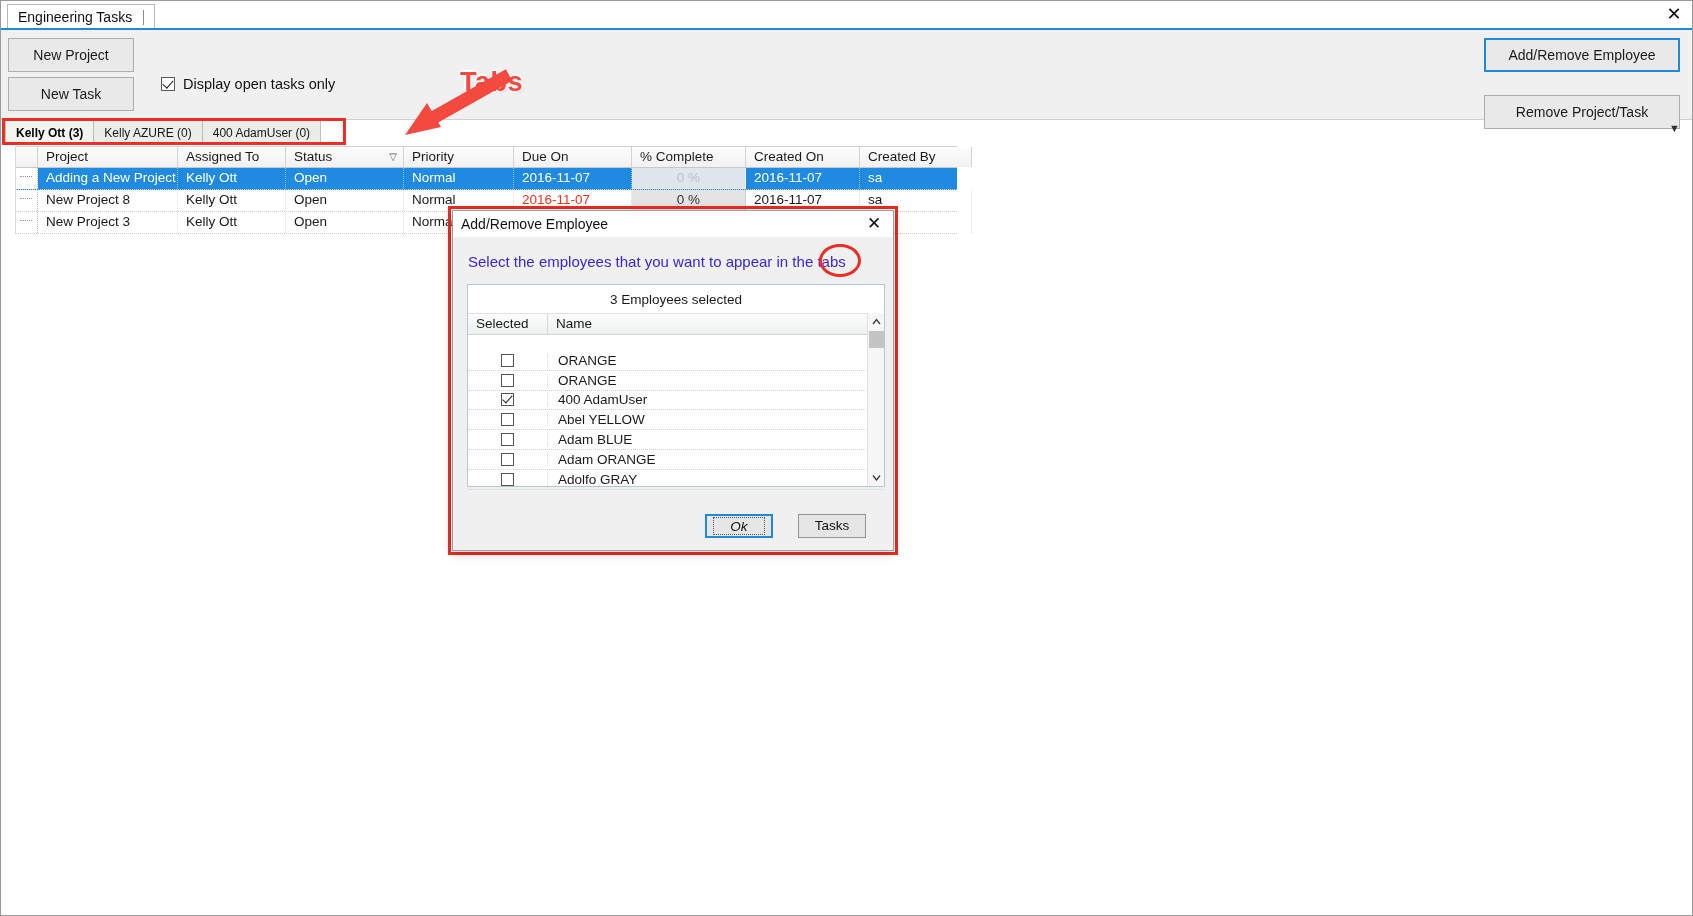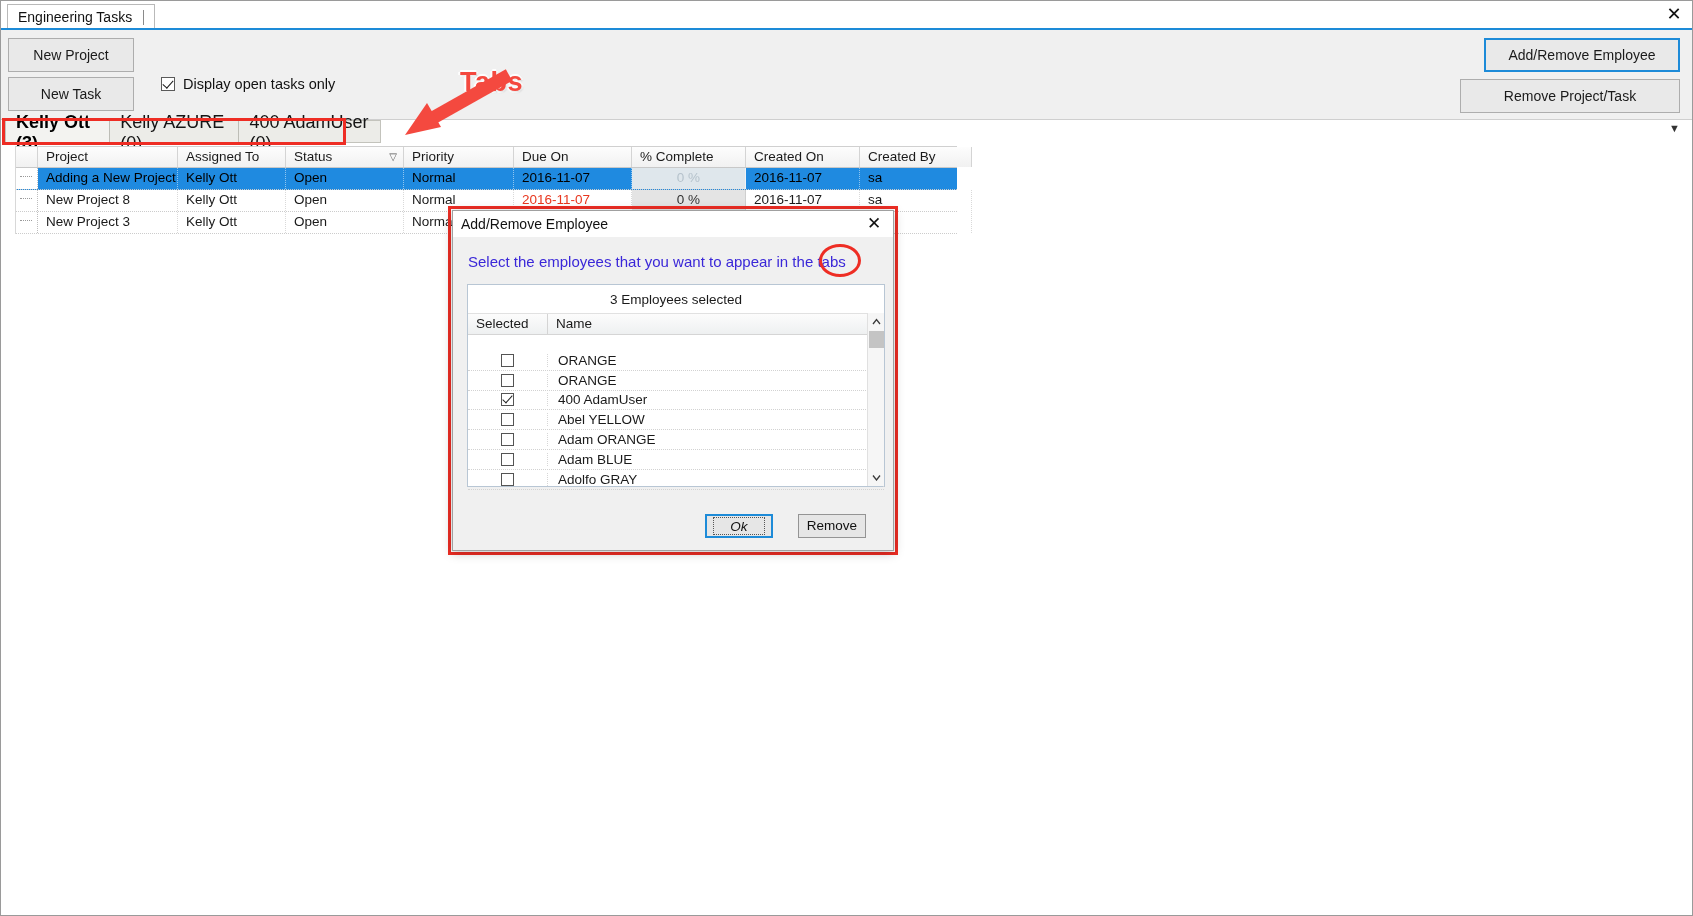--- a/index.html
+++ b/index.html
@@ -76,40 +76,40 @@
     content: ""; position: absolute; left: 3px; top: 0px;
     width: 5px; height: 9px; border: solid #1a1a1a;
     border-width: 0 1.6px 1.6px 0; transform: rotate(42deg);
   }
 
   .btn-addremove {
     position: absolute; right: 12px; top: 8px; width: 196px; height: 34px;
     border: 2px solid #1d8bd8; background:#e9e9e9;
   }
   .btn-removetask {
-    position: absolute; right: 12px; top: 49px; width: 220px; height: 34px;
+    position: absolute; right: 12px; top: 65px; width: 196px; height: 34px;
   }
   .side-caret {
     position: absolute; right: 12px; top: 93px;
     font-size: 11px; color: #333; line-height: 1;
   }
 
   
   .emp-tabs-wrap {
     position: absolute; left: 0; top: 117px; width: 380px; height: 27px;
   }
   .emp-tabs {
     position: absolute; left: 4px; top: 2px;
     display: flex; align-items: stretch; height: 23px;
     background: #e9e9e4;
     border: 1px solid #c3c3bc;
   }
   .emp-tab {
     padding: 2px 10px 0 10px;
-    font-size: 18px; color: #151515;
+    font-size: 12px; color: #151515;
     display: flex; align-items: center;
     border-right: 1px solid #bdbdb6;
     cursor: pointer;
     background: #ecece8;
   }
   .emp-tab:last-child { border-right: none; }
   .emp-tab.active { font-weight: bold; background: #f3f3f0; color: #000; }
   .emp-tabs-hl {
     position: absolute; left: 1px; top: 0px; width: 344px; height: 27px;
     border: 3px solid #ee2d24; pointer-events: none;
@@ -152,21 +152,21 @@
     font-size: 10px; color: #555;
   }
   .grow { display: flex; height: 22px; border-bottom: 1px dotted #cccccc; }
   .grow.sel { background: #1f8ae0; color: #fff; }
   .gc {
     font-size: 13.5px; padding: 2px 0 0 8px;
     border-right: 1px dotted #d9d9d9;
     white-space: nowrap; overflow: hidden;
     color: #1a1a1a;
   }
-  .grow.sel .gc { color: #000000; border-right-color: rgba(255,255,255,.5); }
+  .grow.sel .gc { color: #ffffff; border-right-color: rgba(255,255,255,.5); }
   .gc.pct {
     text-align: center; padding-left: 0;
     background: #e4e4e4; color: #333;
     border-right: 1px solid #cfcfcf;
   }
   .grow.sel .gc.pct { background: #dfe7ec; color: #b6c3cc; }
   .gc.due-over { color: #e8371f; }
   .row-gutter {
     width: 22px; flex: 0 0 22px;
     border-right: 1px dotted #bdbdbd;
@@ -462,27 +462,27 @@
         <div class="erow">
           <div class="ecell-sel">
               <span class="ecb"></span>
             </div>
           <div class="ecell-name">Abel YELLOW</div>
         </div>
         <div class="erow">
           <div class="ecell-sel">
               <span class="ecb"></span>
             </div>
+          <div class="ecell-name">Adam BLUE</div>
+        </div>
+        <div class="erow">
+          <div class="ecell-sel">
+              <span class="ecb"></span>
+            </div>
           <div class="ecell-name">Adam ORANGE</div>
-        </div>
-        <div class="erow">
-          <div class="ecell-sel">
-              <span class="ecb"></span>
-            </div>
-          <div class="ecell-name">Adam BLUE</div>
         </div>
         <div class="erow">
           <div class="ecell-sel">
               <span class="ecb"></span>
             </div>
           <div class="ecell-name">Adolfo GRAY</div>
         </div>
 
       </div>
 
@@ -498,17 +498,17 @@
               <path d="M1 1.5 L4.5 6 L8 1.5" stroke="#3a3a3a" stroke-width="1.3" fill="none"></path>
             </svg>
         </div>
       </div>
     </div>
 
     <button class="dlg-ok dlg-btn">
       <span class="inner">Ok</span>
     </button>
     <button class="dlg-cancel dlg-btn">
-      <span class="inner">Remove</span>
+      <span class="inner">Tasks</span>
     </button>
   </div>
 
 </div>
 
 </body></html>

